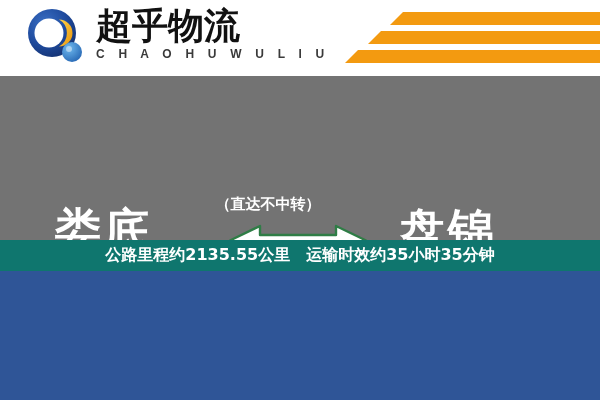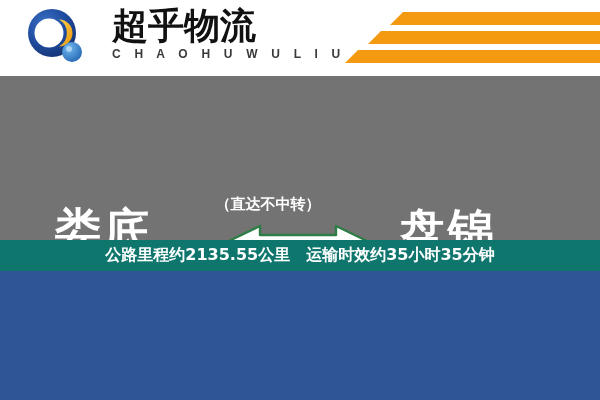--- a/index.html
+++ b/index.html
@@ -13,21 +13,21 @@
   }
 
   
   #header{
     position:absolute;left:0;top:0;width:600px;height:76px;background:#ffffff;
   }
   #logo-mark{
     position:absolute;left:26px;top:8px;width:62px;height:60px;
   }
   #brand-block{
-    position:absolute;left:96px;top:6px;width:180px;height:64px;margin-left:16px;
+    position:absolute;left:96px;top:6px;width:180px;height:64px;
   }
   #brand-cn{
     font-family:"DejaVu Sans","Liberation Sans",sans-serif;
     font-size:36px;font-weight:700;color:#111111;line-height:40px;
     letter-spacing:0px;white-space:nowrap;
   }
   #brand-en{
     font-family:"Liberation Sans",sans-serif;
     font-size:12px;font-weight:700;color:#3a3a3a;letter-spacing:5.2px;
     margin-top:1px;white-space:nowrap;

